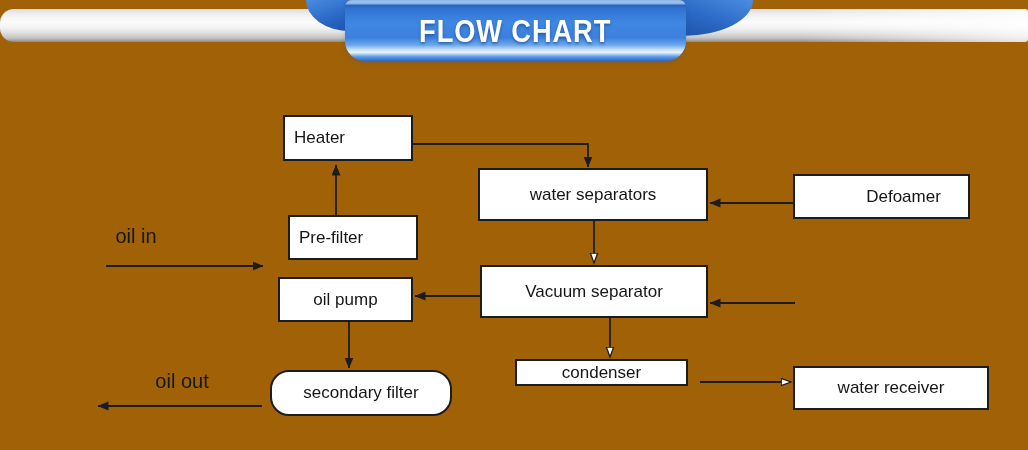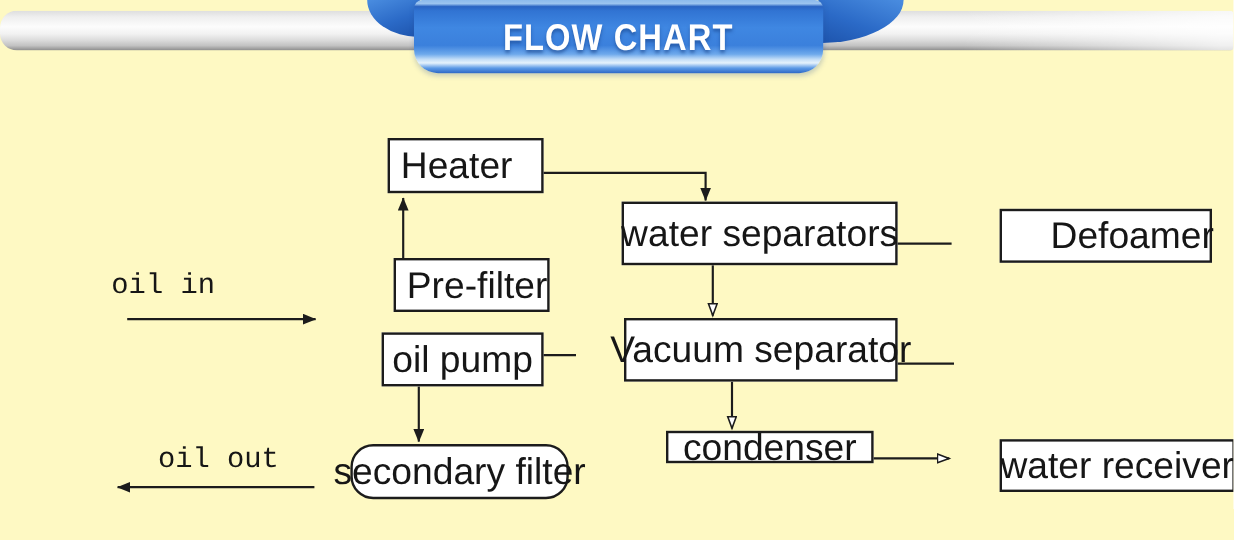--- a/index.html
+++ b/index.html
@@ -1,17 +1,17 @@
 <!DOCTYPE html>
 <html><head>
 <meta charset="utf-8">
 <style>
   html,body{margin:0;padding:0;background:#ffffff;}
   .stage{
-    position:relative;width:1028px;height:450px;background:#fef9c3;overflow:hidden;
+    position:relative;width:1028px;height:450px;background:#a16207;overflow:hidden;
     font-family:"Liberation Sans", sans-serif;
   }
 
   
   .topbar{
     position:absolute;left:0;top:9px;width:1028px;height:33px;z-index:1;
     border-radius:14px 3px 3px 14px;
     background:
       linear-gradient(90deg, rgba(255,255,255,0) 78%, rgba(255,255,255,.75) 99%),
       linear-gradient(180deg,#dedede 0%,#efefef 16%,#fcfcfc 40%,#f2f2f2 58%,#dcdcdc 74%,#c2c2c2 88%,#9a9a9a 97%,#8b8b8b 100%);
@@ -46,38 +46,38 @@
     transform:scaleX(.88);padding-top:3px;
     text-shadow:0 2px 3px rgba(20,60,130,.55);
     white-space:nowrap;
   }
 
   
   .node{
     position:absolute;z-index:4;background:#ffffff;
     border:2px solid #1c1c1c;box-sizing:border-box;
     display:flex;align-items:center;justify-content:center;
-    font-size:31px;color:#161616;white-space:nowrap;margin-left:40px;
+    font-size:17px;color:#161616;white-space:nowrap;
   }
   .align-left{justify-content:flex-start;padding-left:9px;}
   .n-heater    {left:283px;top:115px;width:130px;height:46px;}
   .n-watersep  {left:478px;top:168px;width:230px;height:53px;}
   .n-defoamer  {left:793px;top:174px;width:177px;height:45px;padding-left:44px;}
   .n-prefilter {left:288px;top:215px;width:130px;height:45px;}
   .n-oilpump   {left:278px;top:277px;width:135px;height:45px;}
   .n-vacsep    {left:480px;top:265px;width:228px;height:53px;}
   .n-vacpump   {left:795px;top:270px;width:177px;height:44px;}
-  .n-secfilter {left:252px;top:370px;width:182px;height:46px;border-radius:19px;}
+  .n-secfilter {left:270px;top:370px;width:182px;height:46px;border-radius:19px;}
   .n-condenser {left:515px;top:359px;width:173px;height:27px;}
   .n-waterrec  {left:793px;top:366px;width:196px;height:44px;}
 
   
   .flabel{
-    position:absolute;z-index:4;font-size:24px;color:#161616;
-    text-align:center;white-space:nowrap;font-family:Liberation Mono, monospace;
+    position:absolute;z-index:4;font-size:20px;color:#161616;
+    text-align:center;white-space:nowrap;
   }
   .l-oilin {left:81px;top:225px;width:110px;}
   .l-oilout{left:127px;top:370px;width:110px;}
 
   
   .connectors{position:absolute;left:0;top:0;z-index:3;}
   .edge{stroke:#1c1c1c;stroke-width:1.8;fill:none;}
 </style>
 </head>
 <body>

